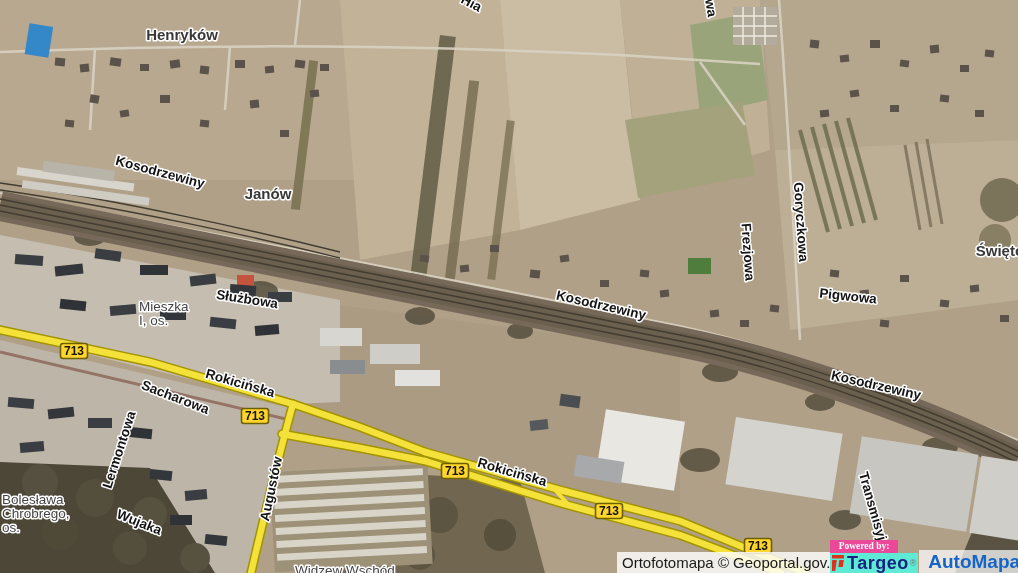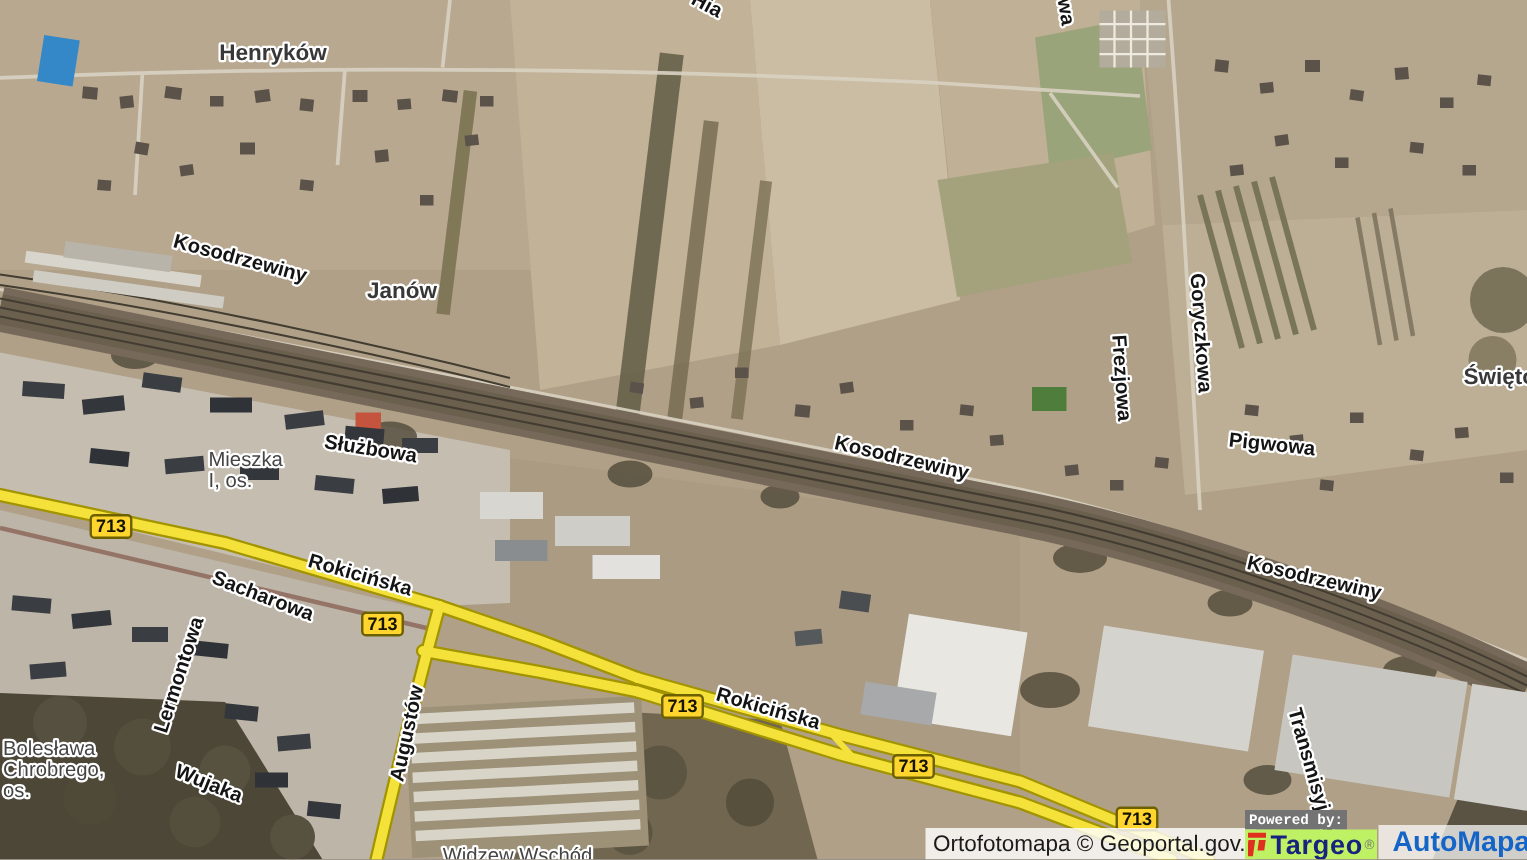--- a/index.html
+++ b/index.html
@@ -13,24 +13,24 @@
   .lbl-place{font-size:15px;font-weight:bold;fill:#383838;
              stroke:#ffffff;stroke-width:3px;paint-order:stroke;stroke-linejoin:round;}
   .lbl-district{font-size:13.5px;font-weight:normal;fill:#454545;
              stroke:#ffffff;stroke-width:3px;paint-order:stroke;stroke-linejoin:round;}
   .badge-rect{fill:#ffd52e;stroke:#6d6000;stroke-width:1.6;}
   .badge-text{font-size:12px;font-weight:bold;fill:#141400;}
   
   .attr-source{position:absolute;left:617px;top:552px;height:21px;width:215px;
     background:rgba(255,255,255,.82);color:#1a1a1a;font-size:15px;line-height:21px;
     padding-left:5px;white-space:nowrap;overflow:hidden;}
-  .powered{position:absolute;left:830px;top:540px;width:68px;height:13px;background:#737373;
-    color:#fff;font-family:Liberation Mono, monospace;font-size:9.5px;font-weight:bold;
+  .powered{position:absolute;left:830px;top:540px;width:68px;height:13px;background:#ec4899;
+    color:#fff;font-family:Liberation Serif, serif;font-size:9.5px;font-weight:bold;
     line-height:13px;text-align:center;}
-  .targeo-box{position:absolute;left:830px;top:553px;width:88px;height:20px;background:#bef264;
+  .targeo-box{position:absolute;left:830px;top:553px;width:88px;height:20px;background:#5eead4;
     display:flex;align-items:center;padding-left:2px;box-sizing:border-box;}
   .targeo-text{color:#18237e;font-size:18px;font-weight:bold;letter-spacing:.5px;line-height:18px;}
   .reg{color:#777;font-size:9px;vertical-align:super;line-height:9px;margin-left:1px;}
   .automapa-box{position:absolute;left:919px;top:550px;width:99px;height:23px;
     background:rgba(255,255,255,.72);display:flex;align-items:center;justify-content:center;}
   .automapa-text{color:#1565c8;font-size:19px;font-weight:bold;line-height:19px;padding-left:19px;}
 </style>
 </head>
 <body>
 

